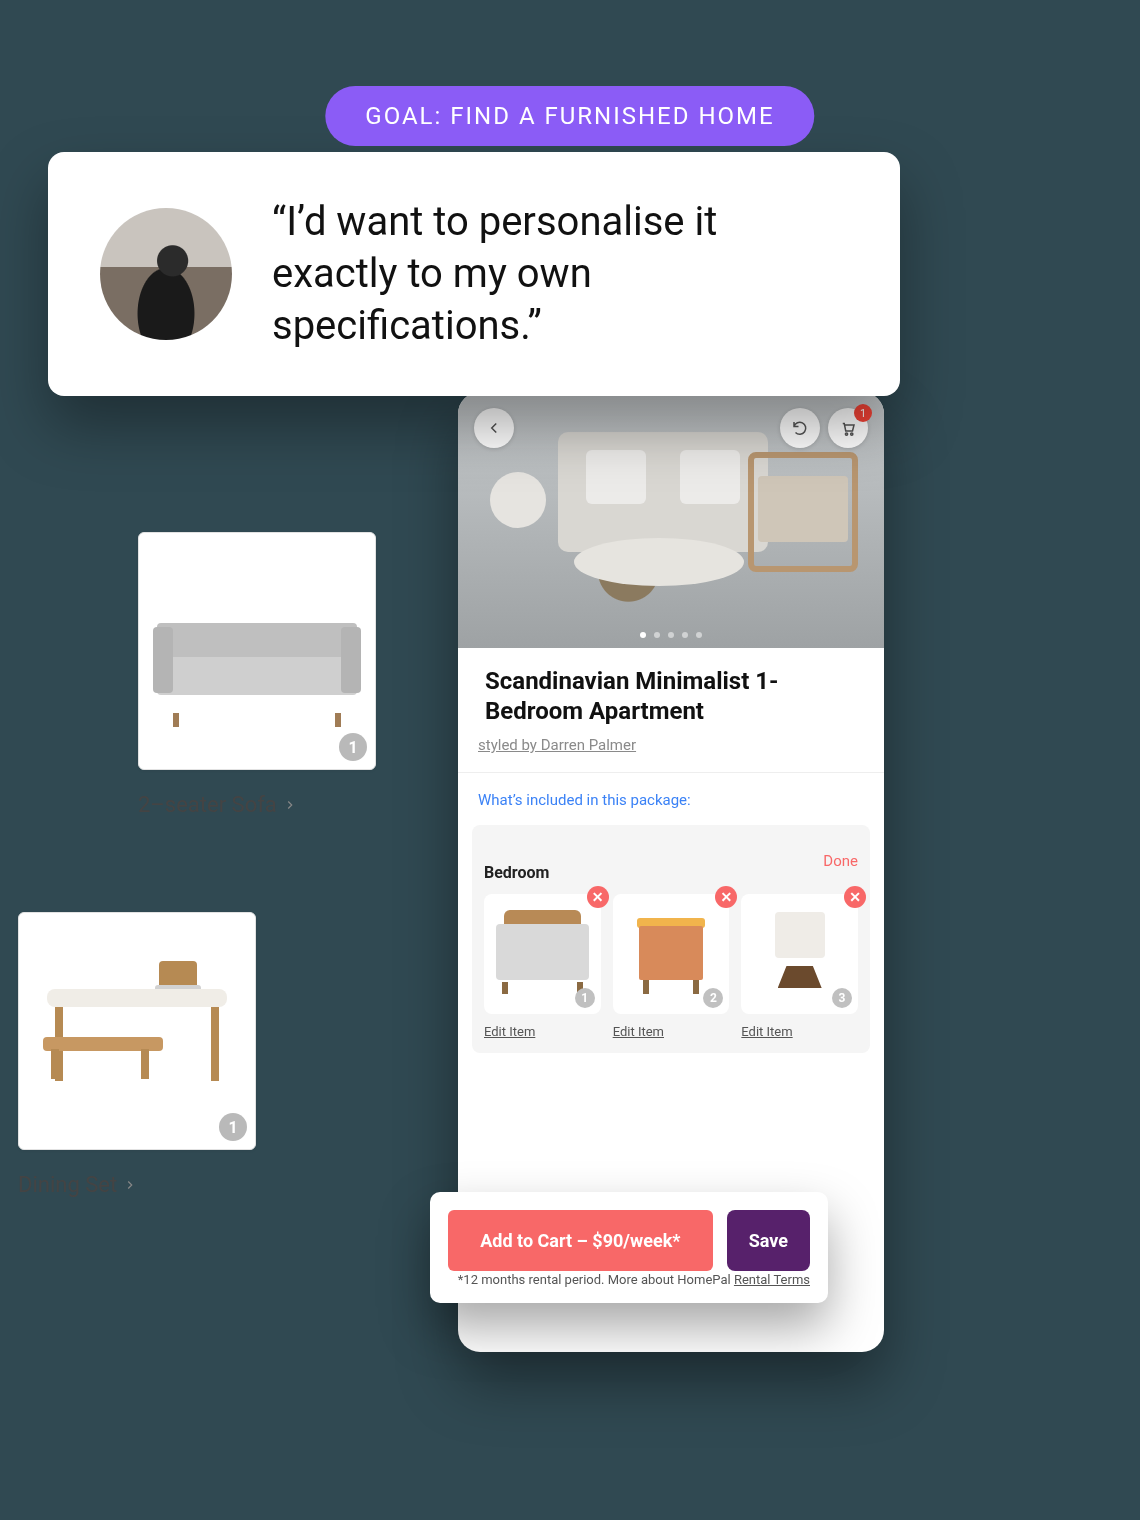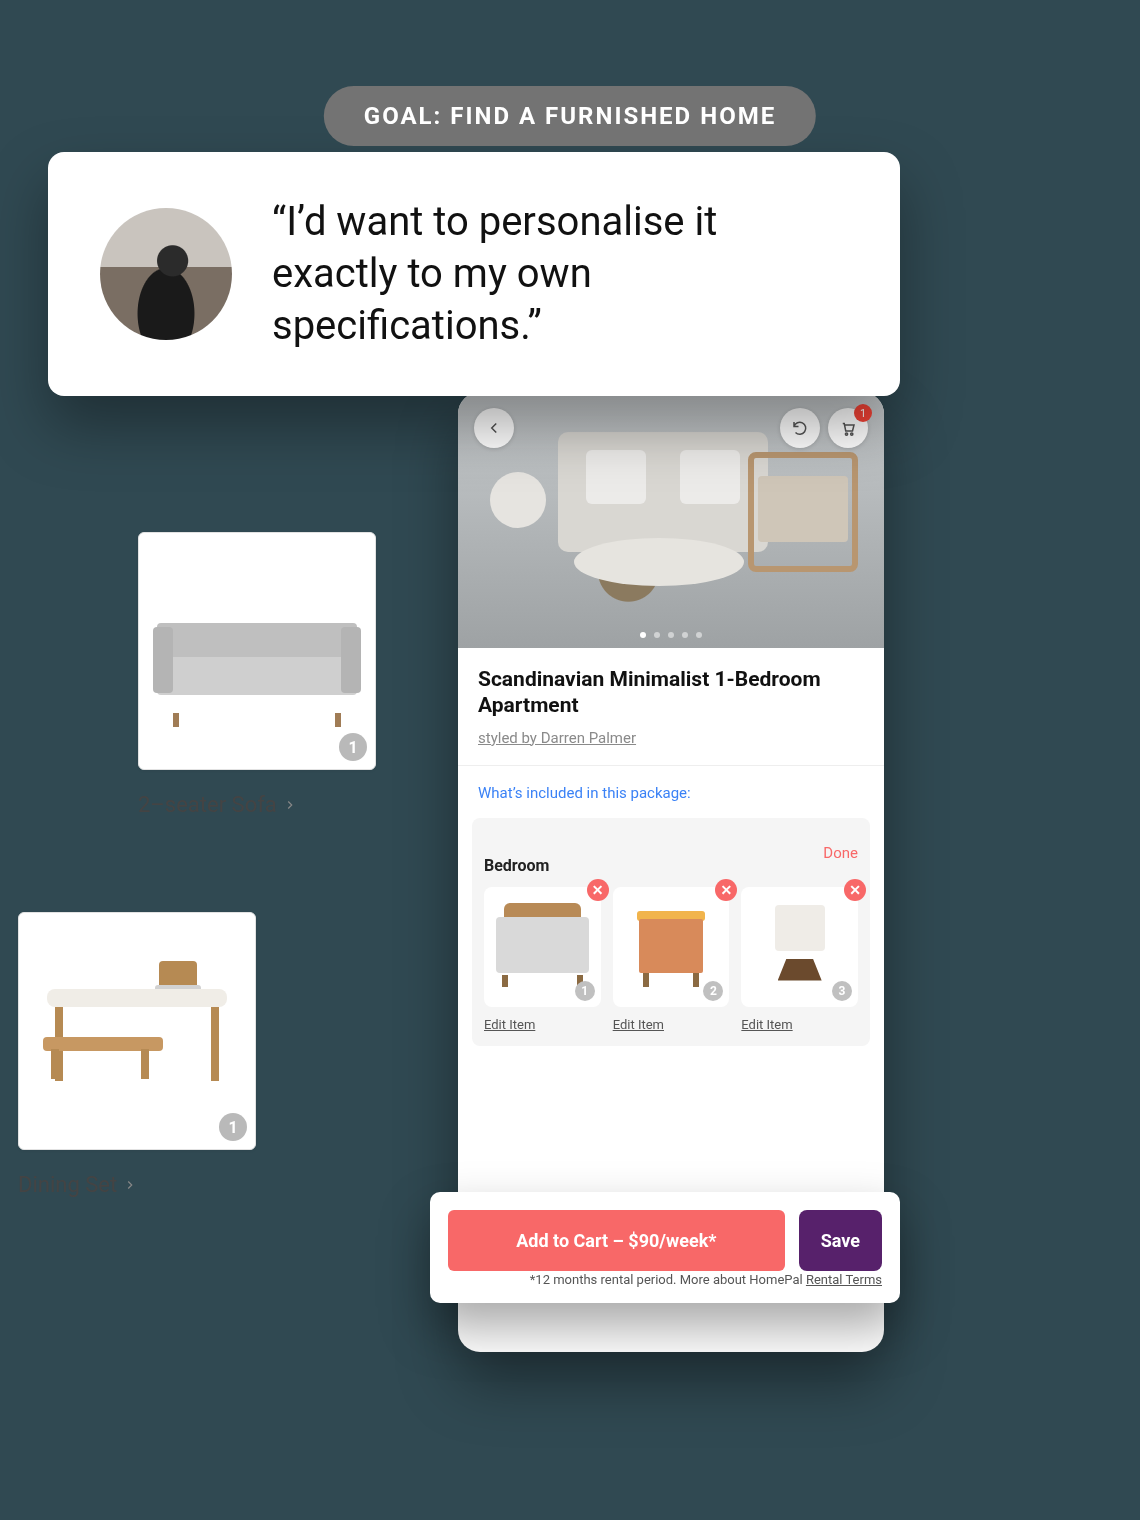--- a/index.html
+++ b/index.html
@@ -11,23 +11,23 @@
     position: relative;
     overflow: hidden;
   }
 
   
   .goal-pill {
     position: absolute;
     top: 86px;
     left: 50%;
     transform: translateX(-50%);
-    background: #737373;
+    background: #8b5cf6;
     color: #fff;
-    font-weight: 700;
+    font-weight: 400;
     letter-spacing: 2px;
     font-size: 24px;
     padding: 16px 40px;
     border-radius: 999px;
     z-index: 5;
     text-align: right;
   }
 
   
   .quote-card {
@@ -173,21 +173,21 @@
   .circ-btn svg { width:18px; height:18px; stroke:#555; fill:none; stroke-width:2; }
   .circ-btn.back { left:16px; }
   .circ-btn.undo { right:64px; }
   .circ-btn.cart { right:16px; }
   .cart-badge{
     position:absolute; top:-4px; right:-4px; width:18px; height:18px; border-radius:50%;
     background:#f44336; color:#fff; font-size:11px; display:flex; align-items:center; justify-content:center;
   }
 
   .listing-body { padding: 18px 20px 0; border-bottom:1px solid #eee; }
-  .listing-title { font-size:21px; font-weight:700; color:#111; line-height:1.25; }
+  .listing-title { font-size:24px; font-weight:700; color:#111; line-height:1.25;margin-left:7px; }
   .listing-sub   { font-size:15px; color:#8a8a8a; margin:10px 0 18px;text-decoration:underline; }
 
   .package-head { padding:18px 20px 8px; font-size:15px; color:#3b82f6; }
 
   .room-block { background:#f5f5f5; margin:8px 14px 0; border-radius:8px; padding:14px 12px 14px; }
   .room-head { display:flex; justify-content:space-between; align-items:center; margin-bottom:12px; }
   .room-name { font-weight:700; font-size:16px; color:#222;margin-top:24px; }
   .done-link { color:#f86868; font-weight:400; font-size:15px; }
 
   .item-row { display:flex; gap:12px; }
@@ -213,21 +213,21 @@
   .nightstand .top{position:absolute; top:0; left:-2px; right:-2px; height:10px; background:#f1b44c; border-radius:3px;}
   .nightstand .body{position:absolute; top:8px; left:0; right:0; bottom:14px; background:#d88a5a; border-radius:2px;}
   .nightstand .leg{position:absolute; bottom:0; width:6px; height:14px; background:#8b6a42;}
   .nightstand .leg.l{left:4px;} .nightstand .leg.r{right:4px;}
   .lamp{ position:absolute; inset:18px 24px 18px 24px; display:flex; flex-direction:column; align-items:center;}
   .lamp .shade{ width:50px; height:46px; background:#efece7; border-radius:4px;}
   .lamp .base{ width:44px; height:22px; margin-top:8px; background:#6b4a2d; clip-path:polygon(20% 0,80% 0,100% 100%,0 100%);}
 
   
   .footer-bar {
-    position:absolute; left:430px; top:1192px; width:470px; background:#fff;
+    position:absolute; left:430px; top:1192px; width:398px; background:#fff;
     border-radius:10px; padding:18px 18px 16px; box-shadow:0 24px 50px rgba(0,0,0,.35);
     z-index:6;
   }
   .btn-row { display:flex; gap:14px; }
   .btn-add {
     flex:1; background:#f86868; color:#fff; font-weight:700; font-size:18px;
     border-radius:6px; padding:20px 10px; text-align:center;
   }
   .btn-save {
     background:#57216b; color:#fff; font-weight:700; font-size:18px;

